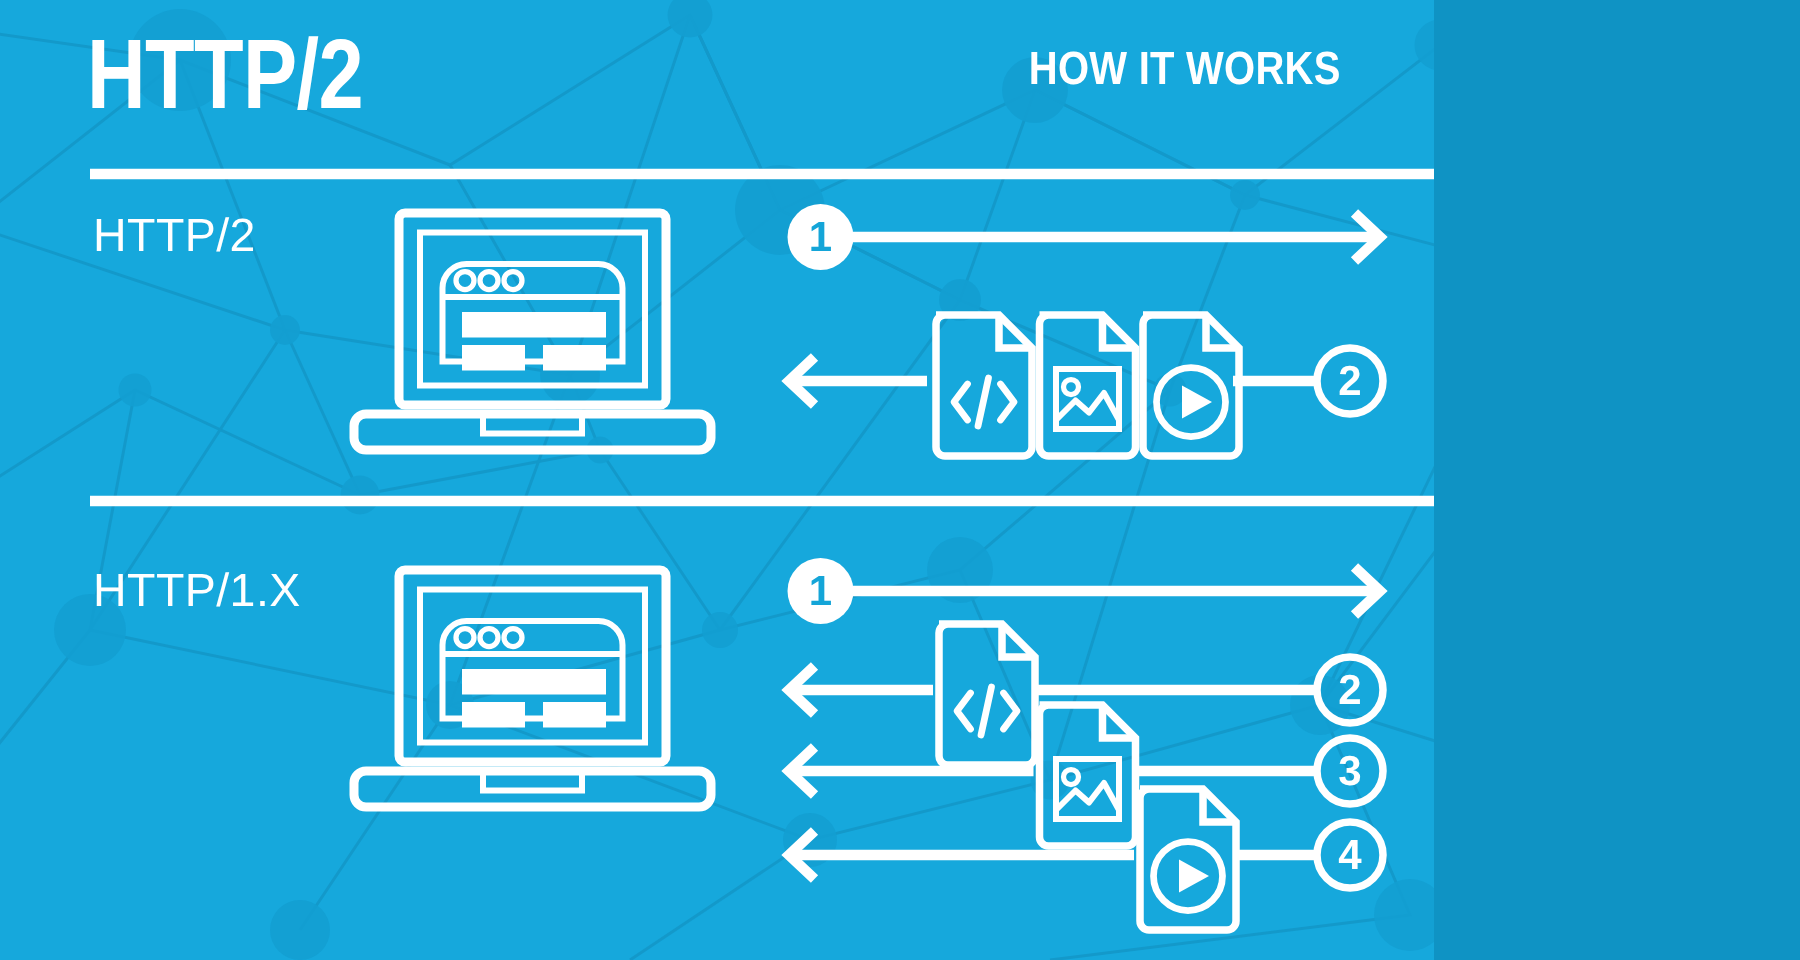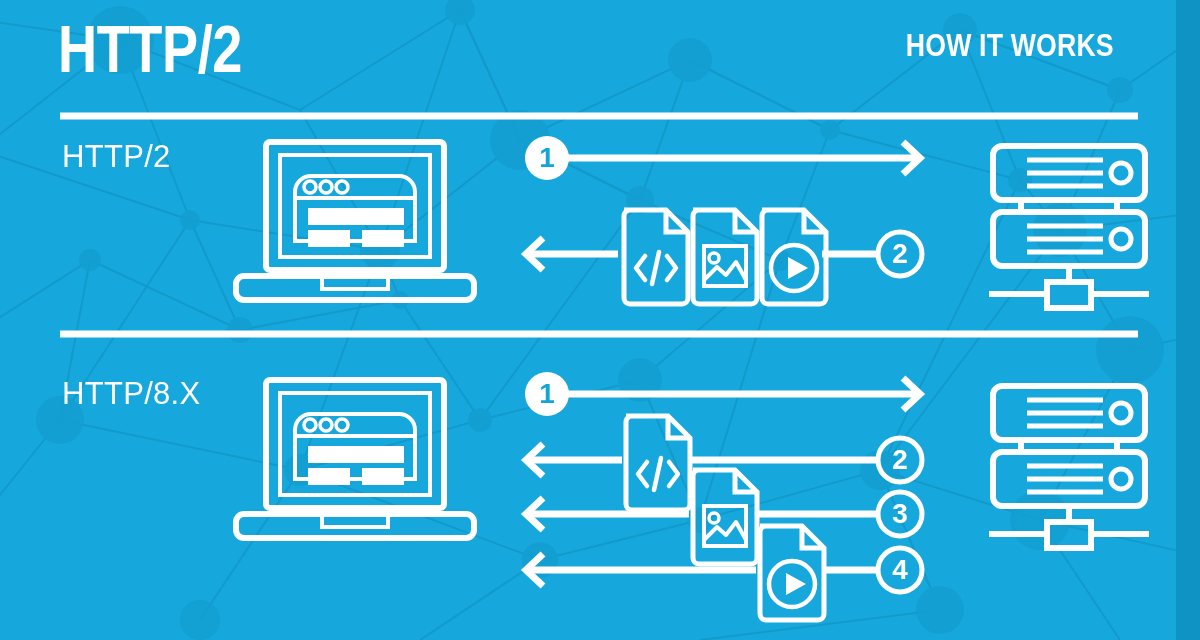--- a/index.html
+++ b/index.html
@@ -1,17 +1,17 @@
 <!DOCTYPE html>
 <html><head>
 <meta charset="utf-8">
 <style>
   html,body{margin:0;padding:0;background:#0f93c4;}
   body{font-family:"Liberation Sans",sans-serif;-webkit-font-smoothing:antialiased;}
-  #stage{position:relative;width:1176px;height:640px;overflow:hidden;background:#0f172a;}
+  #stage{position:relative;width:956px;height:640px;overflow:hidden;background:#0f172a;}
   #bg{position:absolute;inset:0;width:1200px;height:640px;}
   #fg{position:absolute;inset:0;width:1200px;height:640px;}
 
   .hdr-title{
     position:absolute;left:58px;top:16px;
     color:#ffffff;font-weight:700;font-size:66px;line-height:66px;
     letter-spacing:-0.5px;transform:scaleX(.82);transform-origin:left top;
     white-space:nowrap;
   }
   .hdr-sub{
@@ -229,21 +229,21 @@
         <use href="#doc-video"></use>
       </g>
       <circle cx="900" cy="570" r="22" fill="none" stroke="#fff" stroke-width="5"></circle>
     </g>
   </svg>
 
   <div class="hdr-title">HTTP/2</div>
   <div class="hdr-sub">HOW IT WORKS</div>
 
   <div class="sec-label" id="lbl-http2">HTTP/2</div>
-  <div class="sec-label" id="lbl-http1x">HTTP/8.X</div>
+  <div class="sec-label" id="lbl-http1x">HTTP/1.X</div>
 
   <div class="num num-solid" style="left:525px;top:136px;">1</div>
   <div class="num num-open" style="left:878px;top:232px;">2</div>
 
   <div class="num num-solid" style="left:525px;top:372px;">1</div>
   <div class="num num-open" style="left:878px;top:438px;">2</div>
   <div class="num num-open" style="left:878px;top:492px;">3</div>
   <div class="num num-open" style="left:878px;top:548px;">4</div>
 
 </div>

